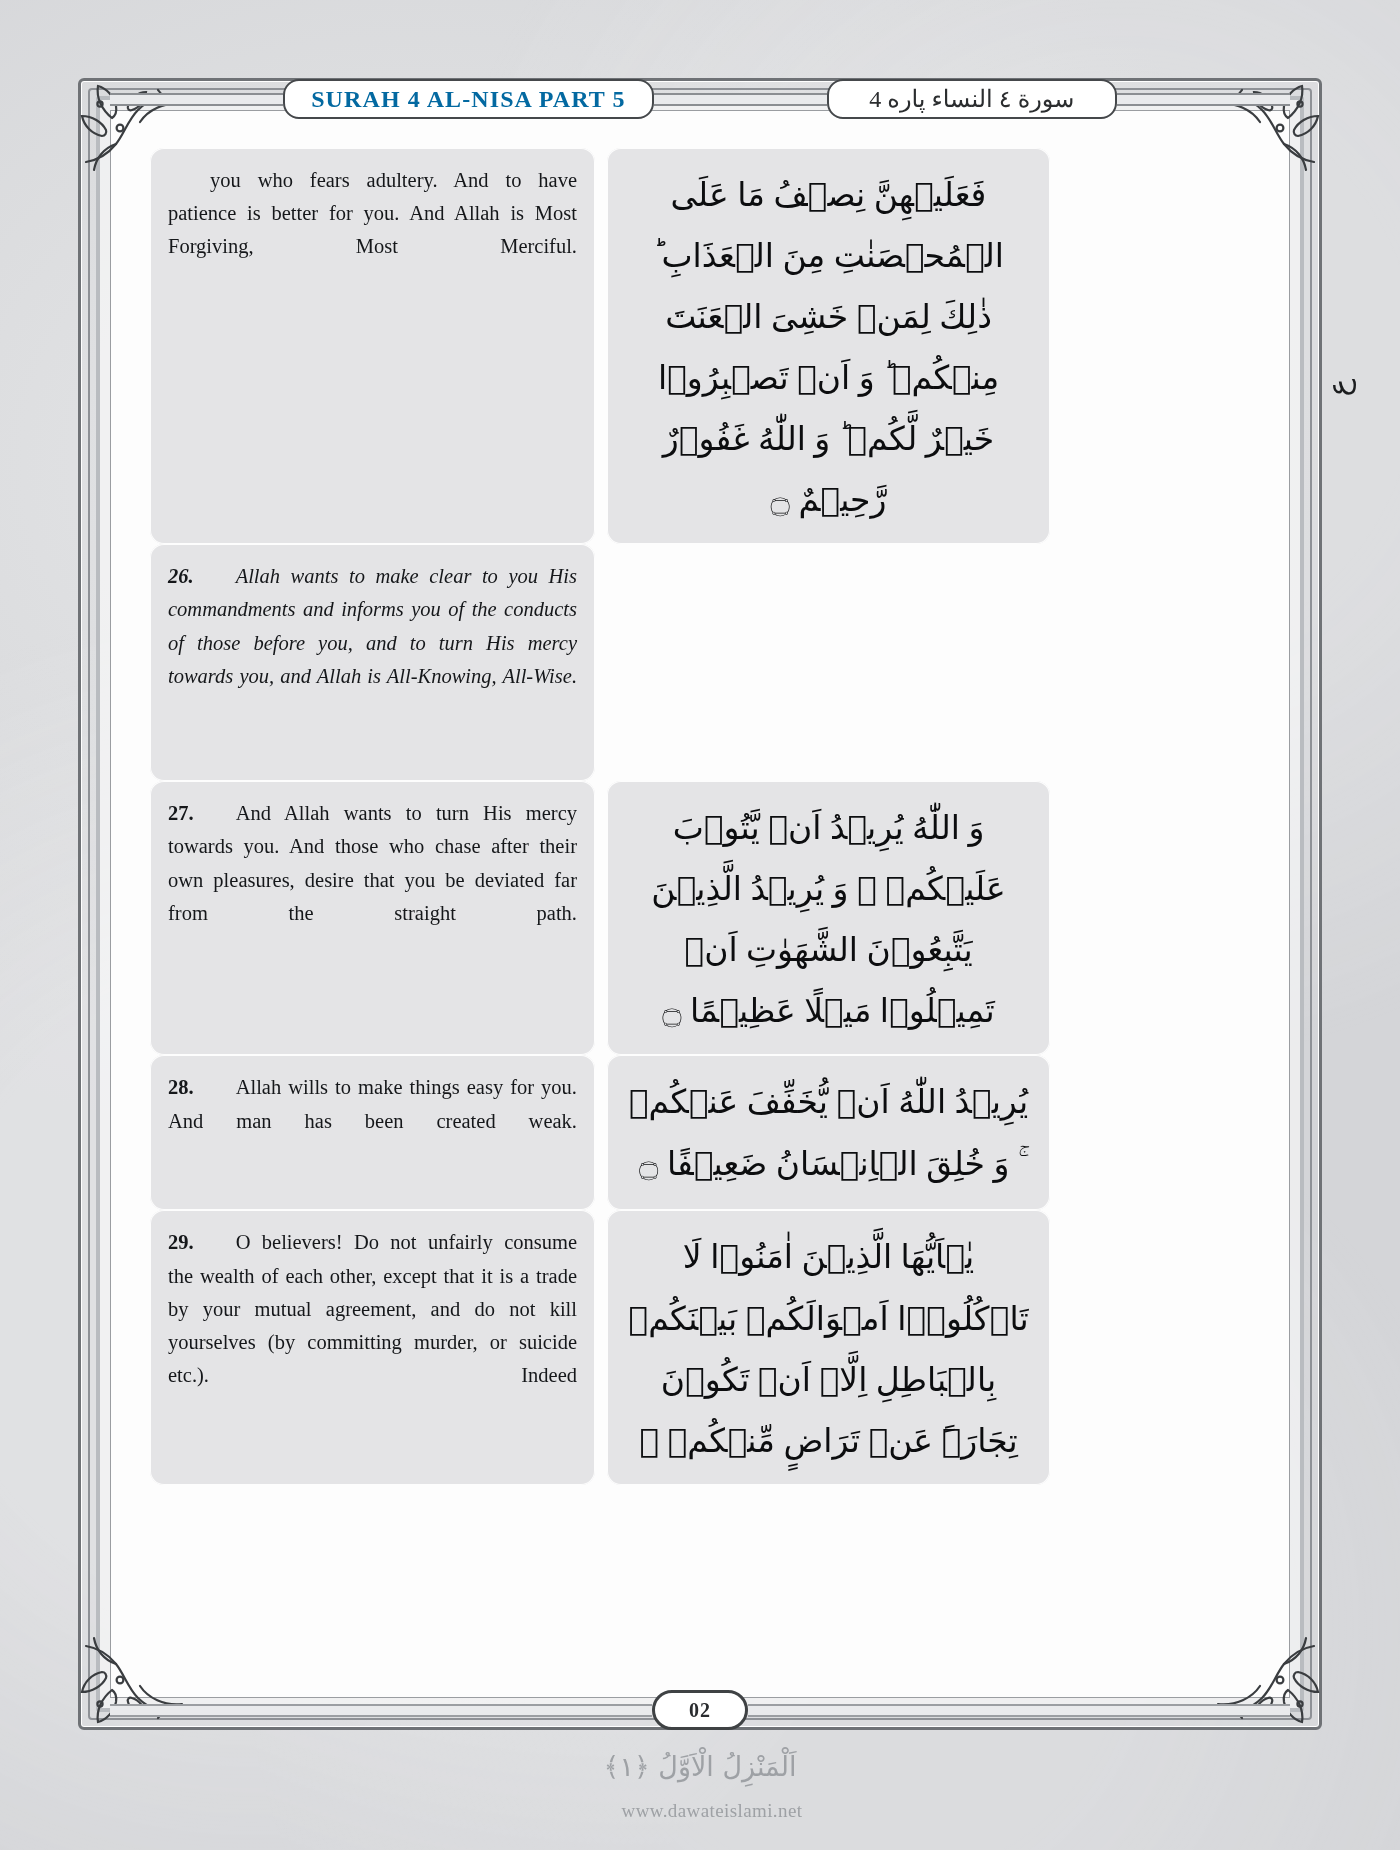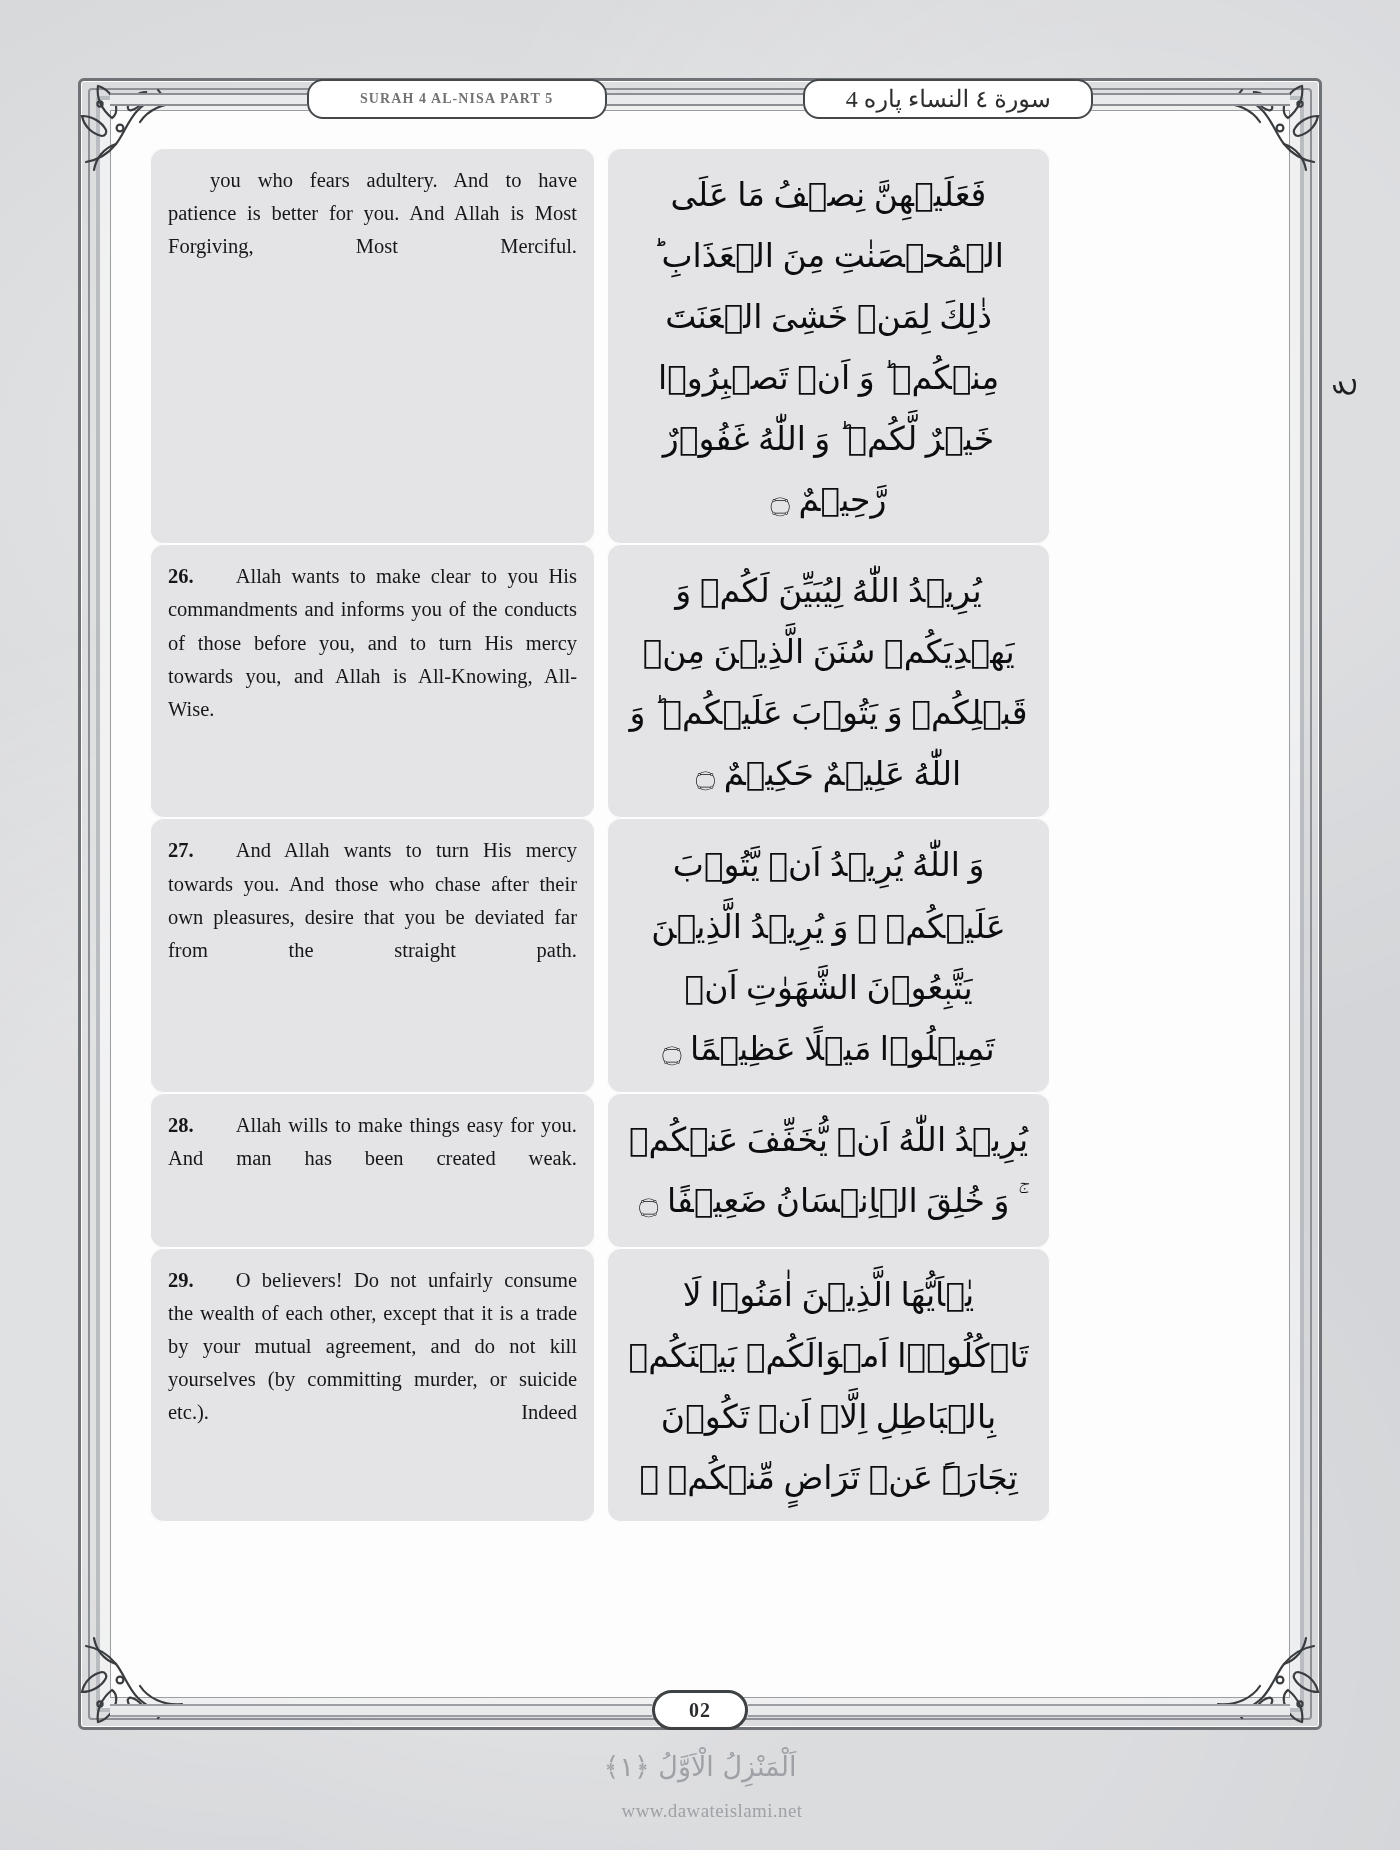--- a/index.html
+++ b/index.html
@@ -117,23 +117,23 @@
     justify-content: center;
     padding: 0 26px;
     box-sizing: border-box;
     white-space: nowrap;
   }
   .header-cap.left  { min-width: 300px; }
   .header-cap.right { min-width: 290px; }
   .header-title-en {
     font-family: "Liberation Serif", serif;
     font-weight: bold;
-    font-size: 14px;
+    font-size: 24px;
     letter-spacing: 1.1px;
-    color: #737373;
+    color: #0369a1;
   }
   .header-title-ar {
     font-size: 24px;
     color: #2b2d2f;
     direction: rtl;
     line-height: 1;
   }
 
   
   .content {
@@ -178,21 +178,21 @@
     text-align: center;
     font-size: 33px;
     line-height: 1.85;
     color: #0c0d0f;
     font-family: "DejaVu Sans", sans-serif;
     word-spacing: -2px;
   }
 
   
   .row-h1 .cell { min-height: 310px; }
-  .row-h2 .cell { min-height: 237px; }
+  .row-h2 .cell { min-height: 237px; font-style: italic; }
   .row-h3 .cell { min-height: 220px; }
   .row-h4 .cell { min-height: 155px; }
   .row-h5 .cell { min-height: 262px; }
 
   
   .ruku-marker {
     position: absolute;
     right: 52px;
     top: 370px;
     font-size: 30px;
@@ -337,21 +337,20 @@
     <div class="cell cell-en">
       <span class="vnum"></span><span>you who fears adultery. And to have patience is better for you. And Allah is Most Forgiving, Most Merciful.</span>
     </div>
     <div class="cell cell-ar">فَعَلَیۡهِنَّ نِصۡفُ مَا عَلَی الۡمُحۡصَنٰتِ مِنَ الۡعَذَابِ ؕ ذٰلِكَ لِمَنۡ خَشِیَ الۡعَنَتَ مِنۡكُمۡ ؕ وَ اَنۡ تَصۡبِرُوۡا خَیۡرٌ لَّكُمۡ ؕ وَ اللّٰهُ غَفُوۡرٌ رَّحِیۡمٌ ۝</div>
   </div>
 
   <div class="verse-row row-h2">
     <div class="cell cell-en">
       <span class="vnum">26.</span><span>Allah wants to make clear to you His commandments and informs you of the conducts of those before you, and to turn His mercy towards you, and Allah is All-Knowing, All-Wise.</span>
     </div>
-    <div class="cell cell-ar">یُرِیۡدُ اللّٰهُ لِیُبَیِّنَ لَكُمۡ وَ یَهۡدِیَكُمۡ سُنَنَ الَّذِیۡنَ مِنۡ قَبۡلِكُمۡ وَ یَتُوۡبَ عَلَیۡكُمۡ ؕ وَ اللّٰهُ عَلِیۡمٌ حَكِیۡمٌ ۝</div>
   </div>
 
   <div class="verse-row row-h3">
     <div class="cell cell-en">
       <span class="vnum">27.</span><span>And Allah wants to turn His mercy towards you. And those who chase after their own pleasures, desire that you be deviated far from the straight path.</span>
     </div>
     <div class="cell cell-ar">وَ اللّٰهُ یُرِیۡدُ اَنۡ یَّتُوۡبَ عَلَیۡكُمۡ ۟ وَ یُرِیۡدُ الَّذِیۡنَ یَتَّبِعُوۡنَ الشَّهَوٰتِ اَنۡ تَمِیۡلُوۡا مَیۡلًا عَظِیۡمًا ۝</div>
   </div>
 
   <div class="verse-row row-h4">

